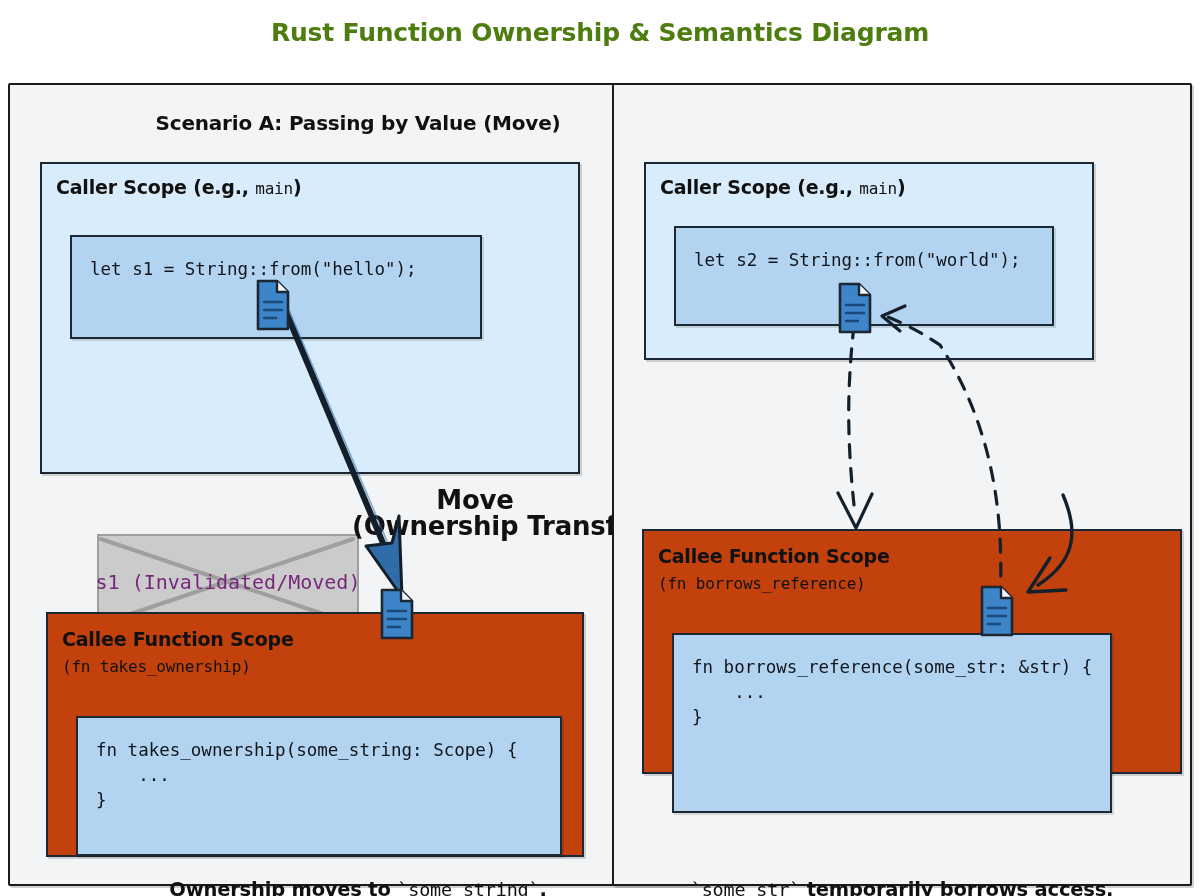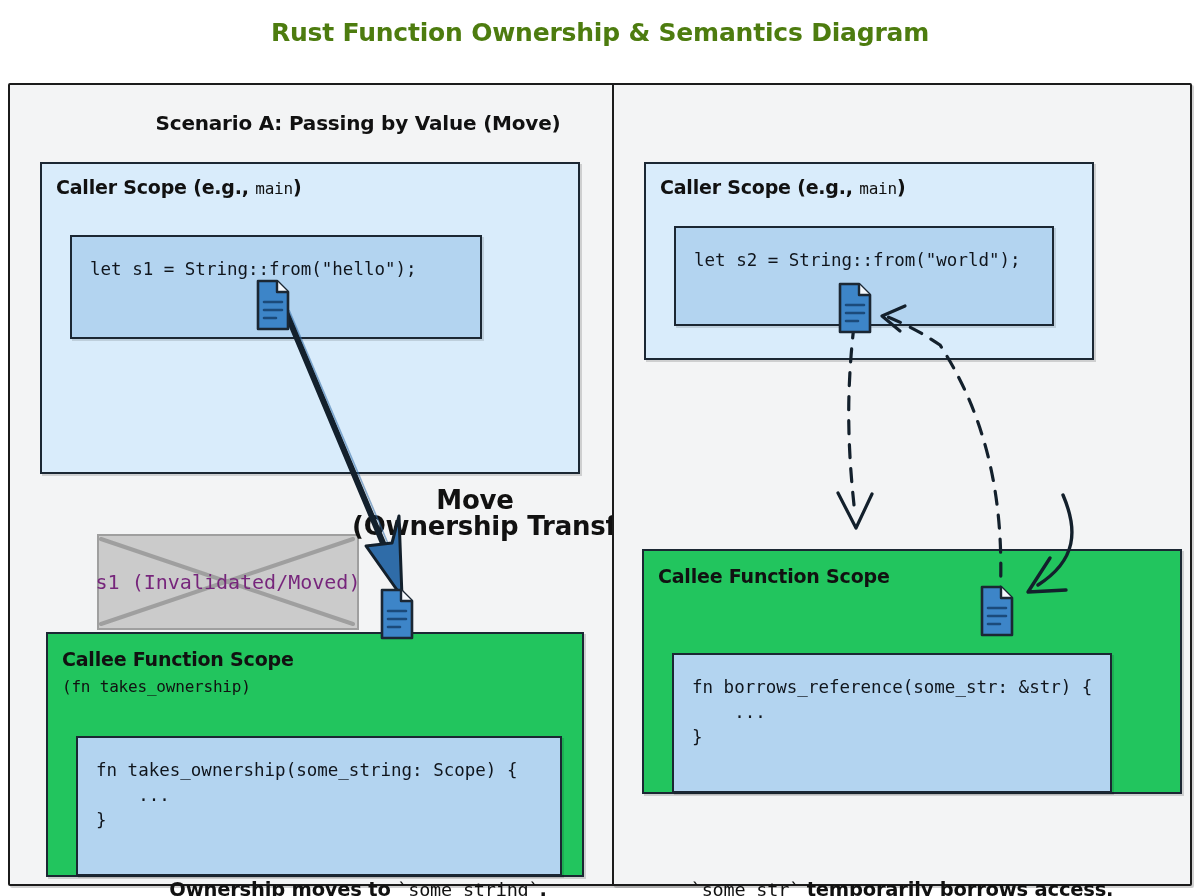--- a/index.html
+++ b/index.html
@@ -67,45 +67,44 @@
   }
   .code-text {
     position: absolute; left: 18px; top: 20px;
     font-family: "DejaVu Sans Mono", monospace;
     font-size: 17.5px; line-height: 25px; color: #10151c;
     white-space: pre;
   }
   #code-a1 { left: 28px; top: 71px; width: 412px; height: 104px; }
   #code-b1 { left: 28px; top: 62px; width: 380px; height: 100px; }
   #code-a2 { left: 28px; top: 102px; width: 486px; height: 140px; }
-  #code-b2 { left: 28px; top: 102px; width: 440px; height: 140px; }
+  #code-b2 { left: 28px; top: 102px; width: 440px; height: 180px; }
 
   
   #invalidated-box {
     position: absolute; left: 55px; top: 370px;
     width: 262px; height: 96px;
     background: #c9c9c9;
     border: 2.5px solid #9b9b9b;
     opacity: 0.95;
   }
   #invalidated-label {
     position: absolute; left: 0; top: 0; width: 100%; height: 100%;
     display: flex; align-items: center; justify-content: center;
     font-family: "DejaVu Sans Mono", monospace;
     font-size: 20px; color: #701a75; white-space: pre;
   }
   #invalidated-cross { position: absolute; left: 0; top: 0; }
 
   
   .callee-scope {
     position: absolute;
-    background: #22c55e;
+    background: #c2410c;
     border: 2.5px solid #1b2733;
     box-shadow: 2px 2px 0 rgba(0,0,0,0.15);
-    margin-top: 20px;
   }
   #callee-a { left: 36px; top: 527px; width: 538px; height: 245px; }
   #callee-b { left: 640px; top: 527px; width: 540px; height: 245px; }
   .callee-scope .scope-heading { line-height: 26px; }
 
   
   .panel-caption {
     position: absolute; left: 0; width: 100%;
     text-align: center; font-size: 19.5px; line-height: 30px;
     color: #111; white-space: pre;
@@ -173,21 +172,21 @@
 
     <div id="caller-b" class="caller-scope">
       <div class="scope-heading hand"><span>Caller Scope (e.g., </span><span class="mono">main</span><span>)</span></div>
 
       <div id="code-b1" class="code-box">
         <div class="code-text">let s2 = String::from("world");</div>
       </div>
     </div>
 
     <div id="callee-b" class="callee-scope" style="left:28px; top:444px; width:540px; height:245px;">
-      <div class="scope-heading hand"><span>Callee Function Scope</span><br></div>
+      <div class="scope-heading hand"><span>Callee Function Scope</span><br><span class="mono">(fn borrows_reference)</span></div>
 
       <div id="code-b2" class="code-box">
         <div class="code-text">fn borrows_reference(some_str: &amp;str) {
     ...
 }</div>
       </div>
     </div>
 
     <div id="caption-b" class="panel-caption hand"><span class="mono">`some_str`</span><span> temporarily borrows access.</span><br></div>
   </div>

